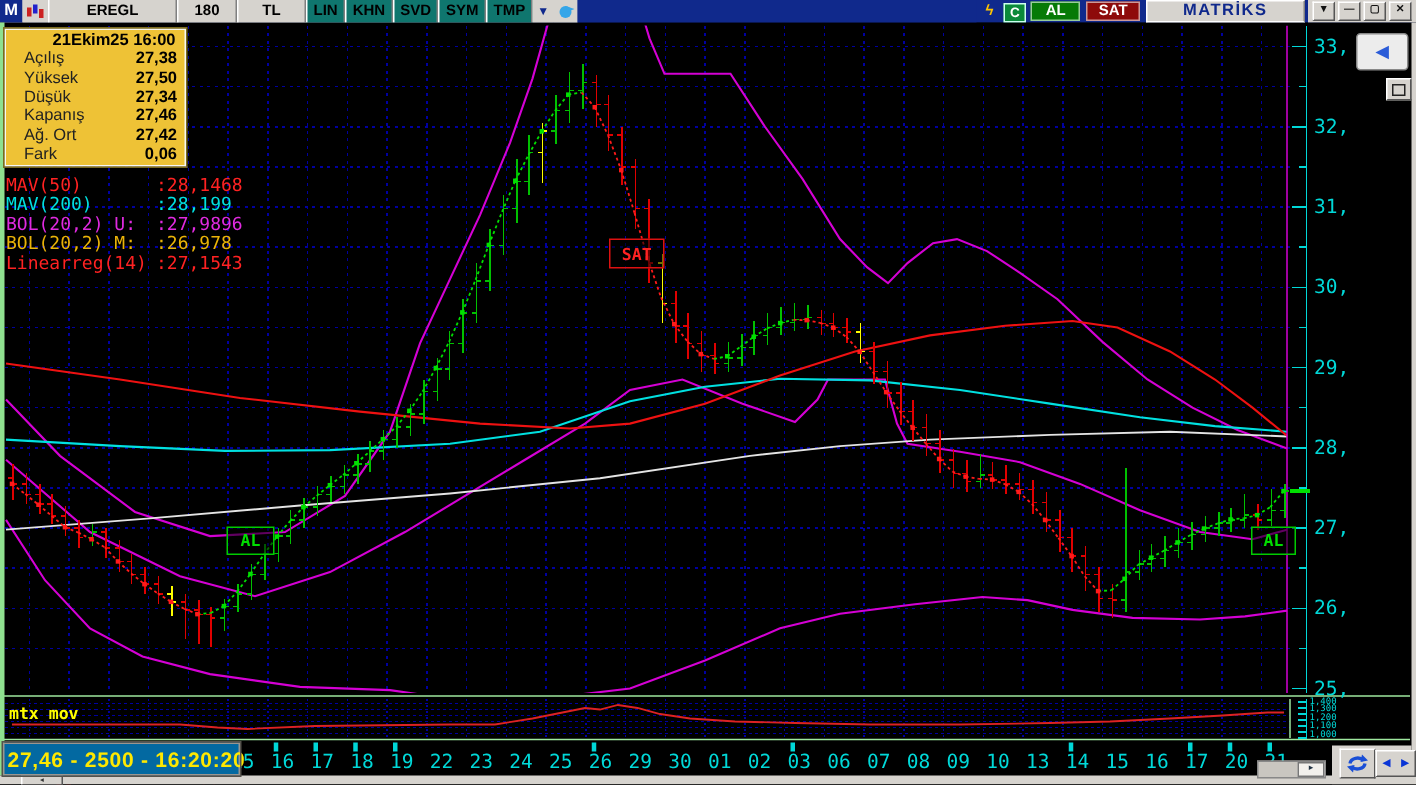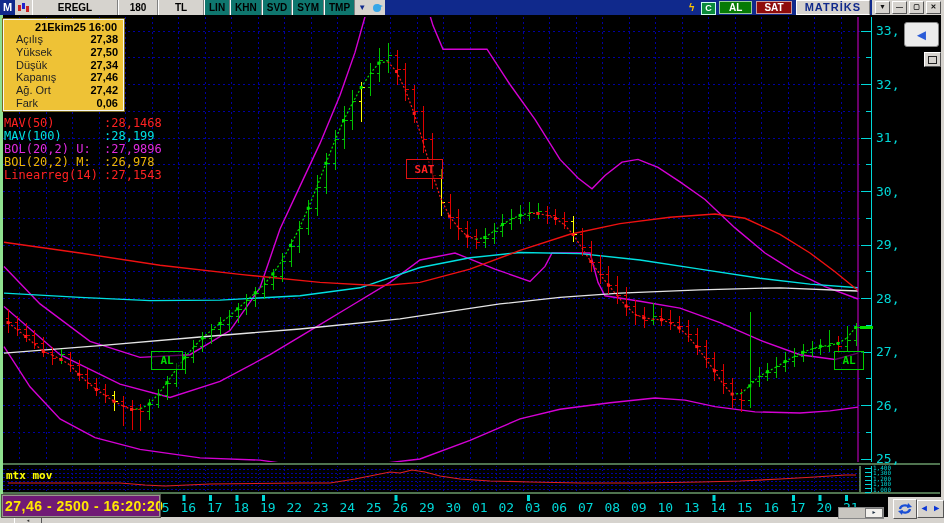--- a/index.html
+++ b/index.html
@@ -19,21 +19,21 @@
   .twitter{width:16px;display:flex;align-items:center;justify-content:center;background:#d6d3ce;}
   .tb-mid{flex:1;background:#10298c;}
   .qicon{display:flex;align-items:center;justify-content:center;width:15px;margin:1px 1px;
          font-size:10px;}
   .lightning{color:#ffc400;font-weight:bold;}
   .cbadge{background:#0a8a3a;color:#fff;border:1px solid #cfe;width:13px;height:11px;margin-top:1px;
           line-height:11px;text-align:center;font-size:9px;}
   .albtn{background:#067a06;color:#fff;border:1px solid #9c9;padding:0 9px;margin:1px 2px;line-height:11px;}
   .satbtn{background:#8e0b0b;color:#fff;border:1px solid #c99;padding:0 7px;margin:1px 2px;line-height:11px;}
   .brand{background:#d6d3ce;color:#10298c;border:1px solid #fff;border-right-color:#808080;
-         padding:0 8px;margin:0 2px;line-height:13px;font-size:11px;letter-spacing:1px;}
+         padding:0 24px;margin:0 2px;line-height:13px;font-size:11px;letter-spacing:1px;}
   .winbtns{display:flex;align-items:center;background:#d6d3ce;padding:0 2px;}
   .wbtn{width:13px;height:11px;margin:0 1px;background:#d6d3ce;border:1px solid;
         border-color:#fff #555 #555 #fff;font-size:7px;line-height:10px;text-align:center;color:#111;}
   
   #chartsvg{position:absolute;left:0;top:15px;}
   #left-edge{position:absolute;left:0;top:15px;width:3px;height:502px;background:#8fe08f;}
   #right-edge{position:absolute;left:941px;top:15px;width:3px;height:508px;background:#d6d3ce;}
   
   #infobox{position:absolute;left:3px;top:19px;width:119px;background:#eec236;
            border:1px solid #f8f8f4;outline:1px solid #7a6a20;font-size:11px;color:#000;}
@@ -60,21 +60,21 @@
   #minibtn i{display:block;width:7px;height:6px;border:1px solid #222;}
   
   #mtxname{position:absolute;left:6px;top:469px;color:#ffff00;font-weight:bold;
            font-family:"DejaVu Sans Mono",monospace;font-size:11px;}
   #overall{position:absolute;left:4px;top:479px;color:#ee2222;font-weight:bold;
            font-family:"DejaVu Sans Mono",monospace;font-size:11px;margin-top:42px;}
   #overall .ov-v{position:absolute;left:109px;top:0;}
   #miniscale{position:absolute;left:873px;top:465px;color:#00d8d8;font-size:6px;line-height:5.4px;
              font-family:"DejaVu Sans Mono",monospace;}
   
-  #statusbox{position:absolute;left:2px;top:495px;width:156px;height:20px;background:#701a75;
+  #statusbox{position:absolute;left:2px;top:495px;width:156px;height:20px;background:#0369a1;
              border:1px solid #9a968f;outline:1px solid #55524c;z-index:6;
              display:flex;align-items:center;}
   #statusbox span{color:#ffe800;font-weight:bold;font-size:14px;letter-spacing:.5px;padding-left:2px;
                   font-family:"Liberation Sans",sans-serif;white-space:nowrap;}
   
   #bottomstrip{position:absolute;left:0;top:517px;width:944px;height:6px;background:#d6d3ce;}
   #bl-btn{position:absolute;left:14px;top:517px;width:26px;height:6px;background:#d6d3ce;
           border:1px solid;border-color:#fff #555 #555 #fff;font-size:5px;line-height:4px;text-align:center;color:#333;}
   #hscroll{position:absolute;left:838px;top:507px;width:44px;height:10px;background:#c9c6c0;
            border:1px solid #888;display:flex;justify-content:flex-end;}
@@ -798,21 +798,21 @@
         </div>
         <div class="irow">
           <span class="lb">Fark</span>
           <span class="vl">0,06</span>
         </div>
       </div>
   </div>
 
   <div id="indics">
       <div class="indrow" style="color: rgb(255, 34, 34);"><span class="ind-l">MAV(50)</span><span>:28,1468</span></div>
-      <div class="indrow" style="color: rgb(0, 224, 224);"><span class="ind-l">MAV(100)</span><span>:28,199</span></div>
+      <div class="indrow" style="color: rgb(0, 224, 224);"><span class="ind-l">MAV(200)</span><span>:28,199</span></div>
       <div class="indrow" style="color: rgb(224, 42, 224);"><span class="ind-l">BOL(20,2) U:</span><span>:27,9896</span></div>
       <div class="indrow" style="color: #eab308;"><span class="ind-l">BOL(20,2) M:</span><span>:26,978</span></div>
       <div class="indrow" style="color: rgb(255, 34, 34);"><span class="ind-l">Linearreg(14)</span><span>:27,1543</span></div>
     </div>
 
   <div class="marker" id="mk-al1" style="left: 151px; top: 351px; width: 30px; height: 17px;">AL</div>
   <div class="marker" id="mk-sat" style="left: 406px; top: 159px; width: 35px; height: 18px;">SAT</div>
   <div class="marker" id="mk-al2" style="left: 834px; top: 351px; width: 28px; height: 17px;">AL</div>
 
   <div id="backbtn">◄</div>

